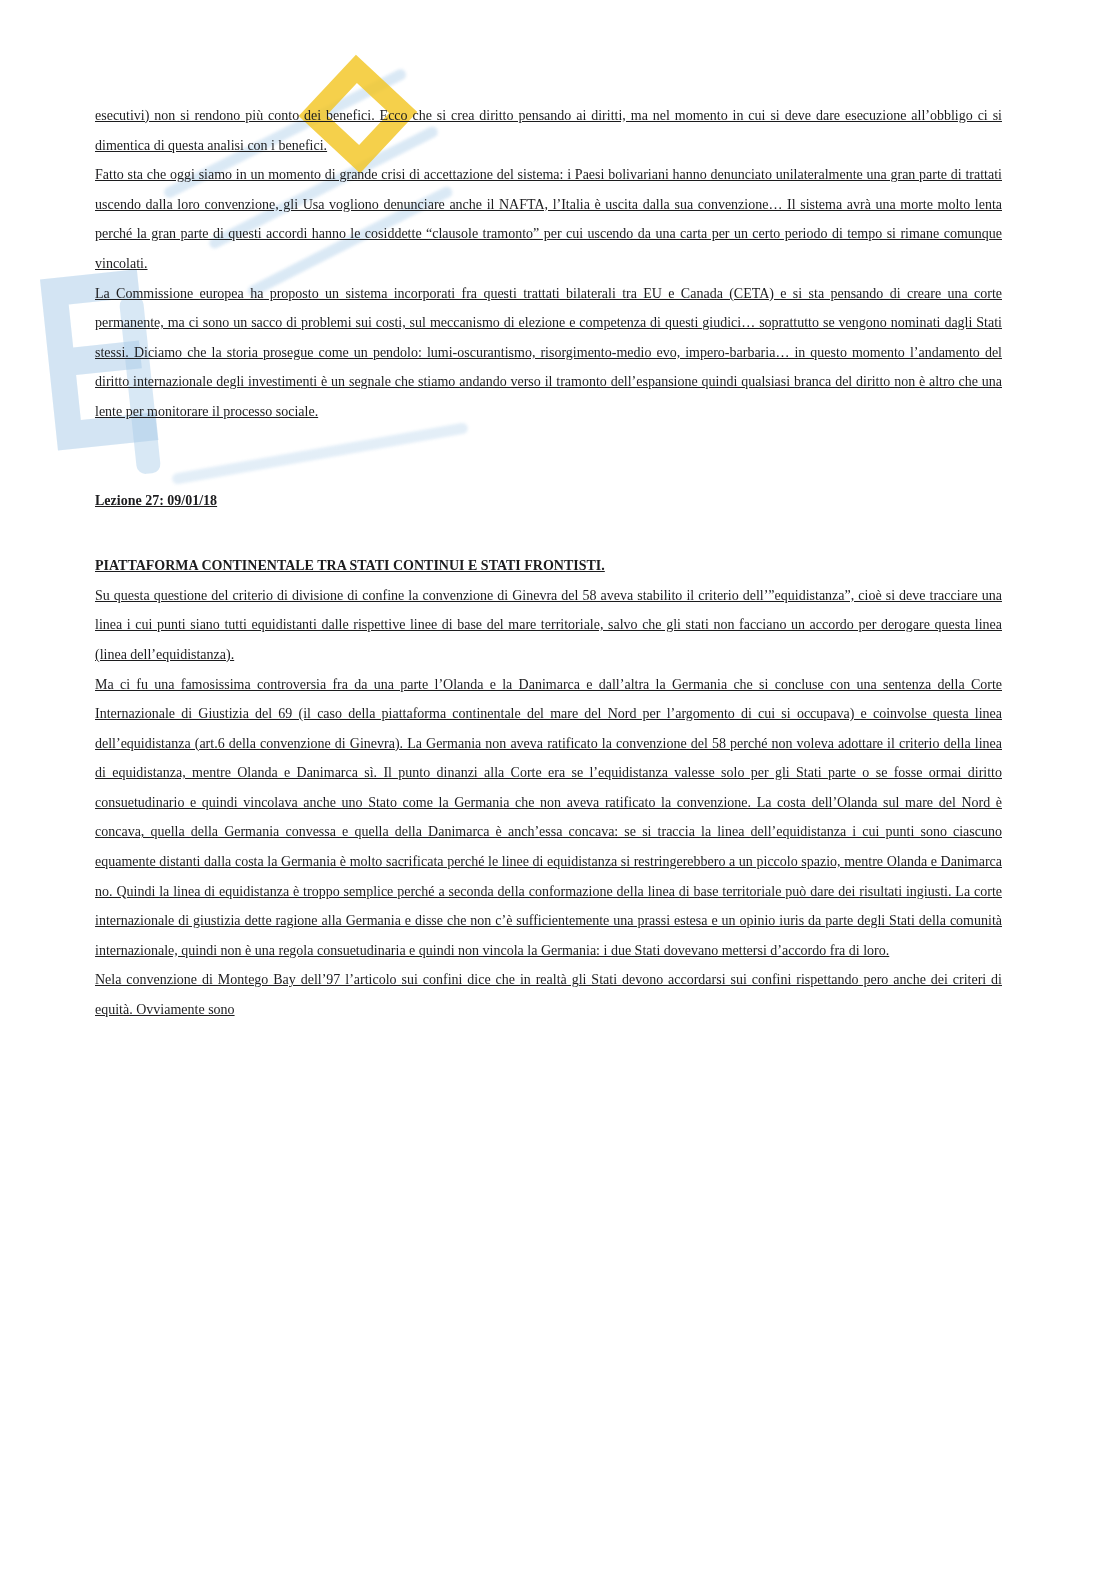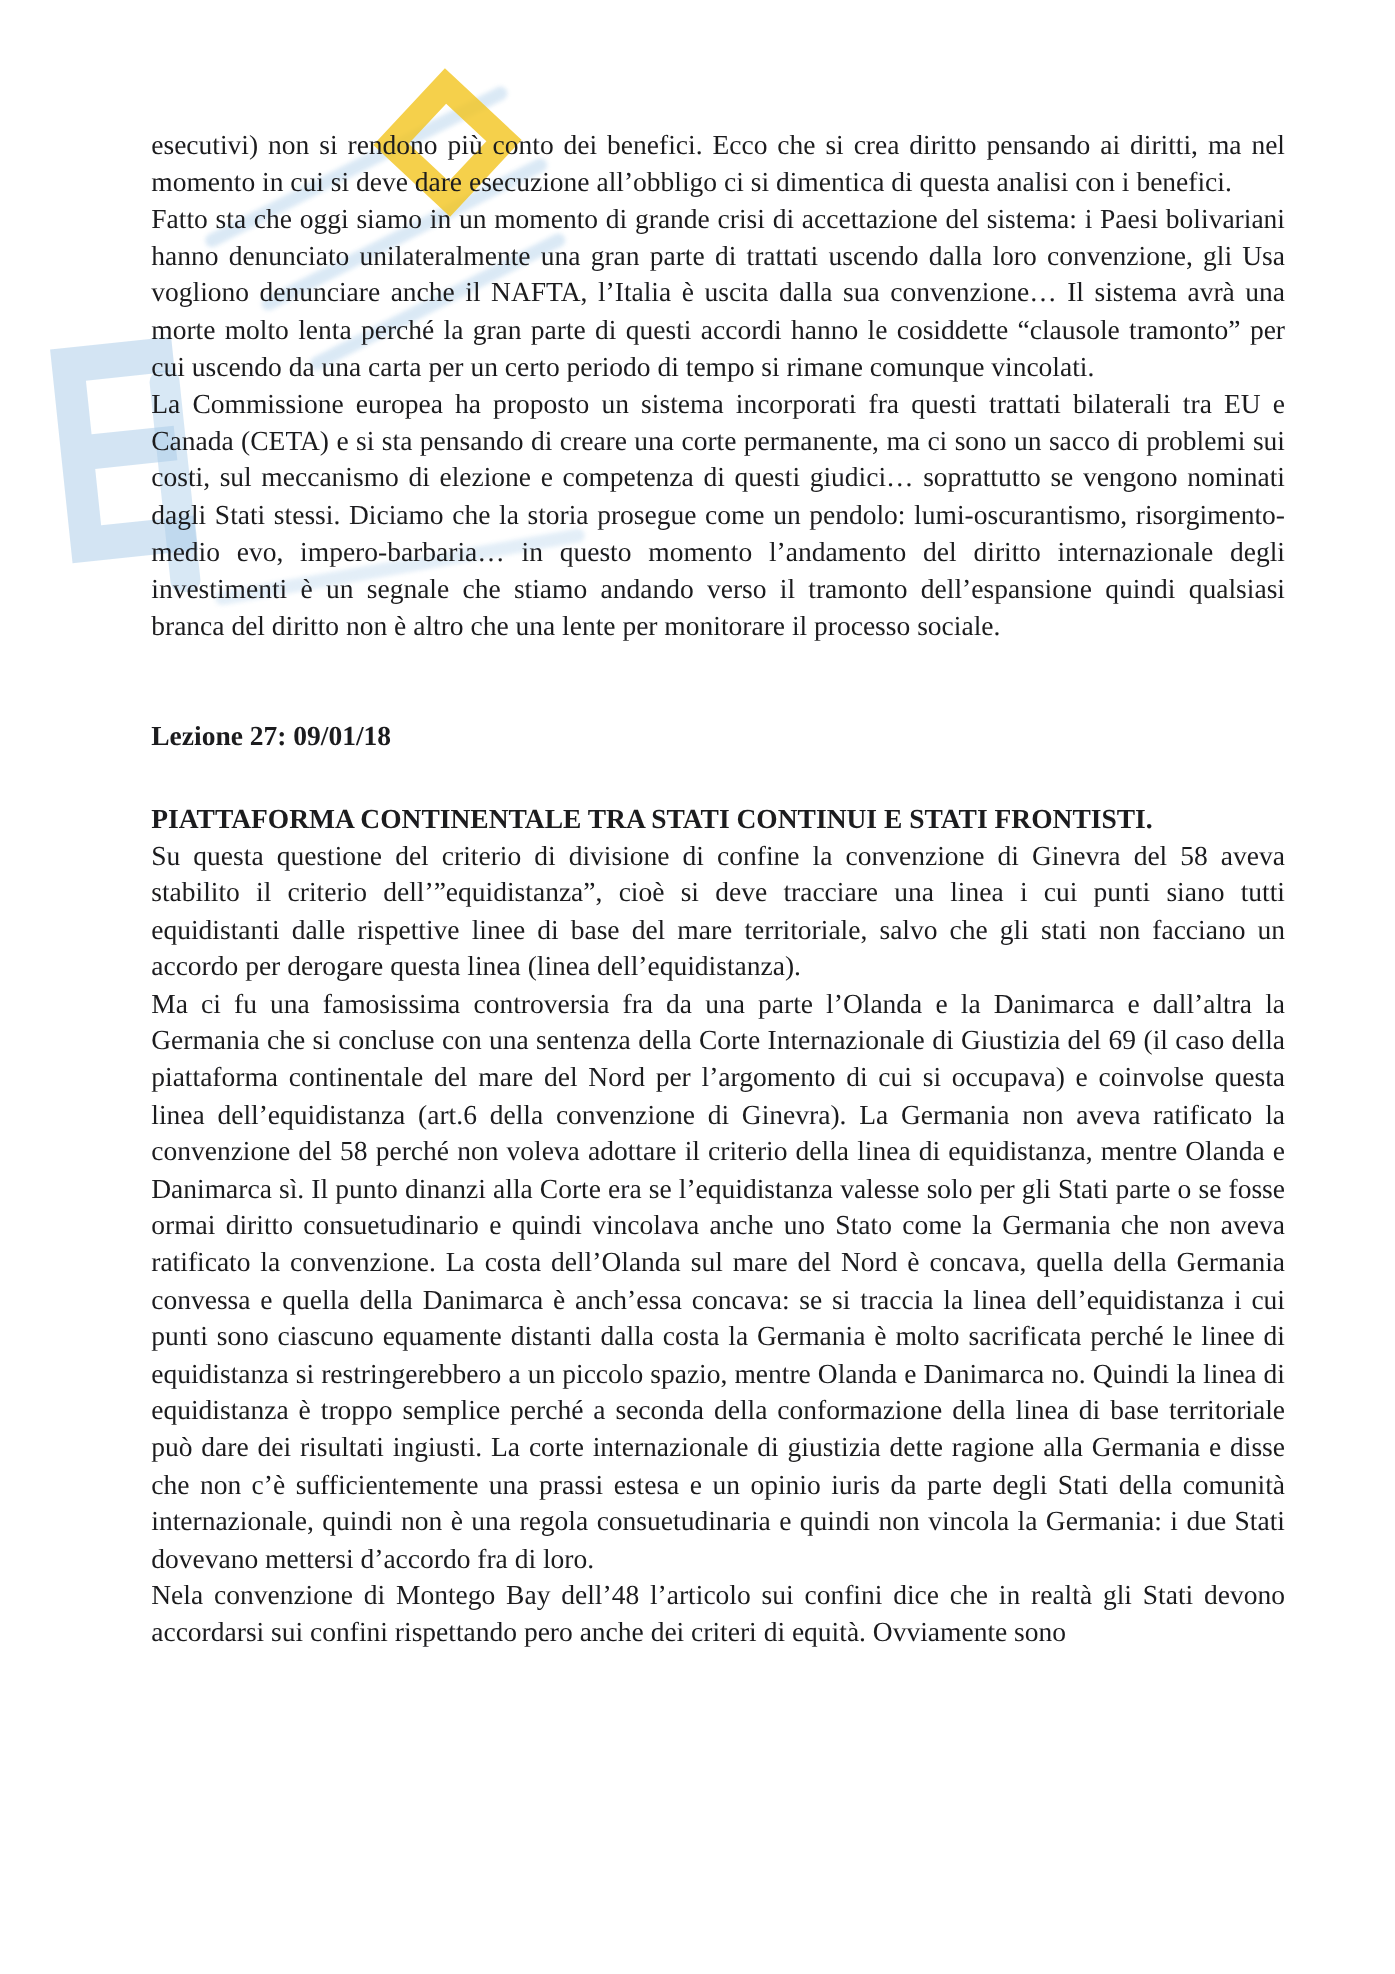--- a/index.html
+++ b/index.html
@@ -65,27 +65,28 @@
     filter: blur(1.5px);
   }
   .wm-stripe-1 { left: 150px; top: 128px; width: 270px; transform: rotate(-27deg); }
   .wm-stripe-2 { left: 196px; top: 182px; width: 255px; transform: rotate(-27deg); }
   .wm-stripe-3 { left: 236px; top: 236px; width: 228px; transform: rotate(-27deg); }
   .wm-stripe-4 { left: 170px; top: 448px; width: 300px; transform: rotate(-10deg); opacity: 0.32; }
 
   
   .content {
     position: absolute;
-    left: 121px;
+    left: 95px;
     top: 101px;
     width: 907px;
     z-index: 1;
     color: var(--text-color, #1c1c1e);
-    font-size: 22px;
+    font-size: 14px;
     line-height: 29.6px;
+    text-decoration: underline;
   }
   .para {
     text-align: justify;
     text-justify: inter-word;
   }
   .para.bold { font-weight: bold; text-align: left; }
   .gap-large  { margin-top: 59px; }
   .gap-medium { margin-top: 36px; }
 </style>
 </head>
@@ -104,16 +105,16 @@
   </div>
 
   <div class="content">
     <p class="para">esecutivi) non si rendono più conto dei benefici. Ecco che si crea diritto pensando ai diritti, ma nel momento in cui si deve dare esecuzione all’obbligo ci si dimentica di questa analisi con i benefici.</p>
     <p class="para">Fatto sta che oggi siamo in un momento di grande crisi di accettazione del sistema: i Paesi bolivariani hanno denunciato unilateralmente una gran parte di trattati uscendo dalla loro convenzione, gli Usa vogliono denunciare anche il NAFTA, l’Italia è uscita dalla sua convenzione… Il sistema avrà una morte molto lenta perché la gran parte di questi accordi hanno le cosiddette “clausole tramonto” per cui uscendo da una carta per un certo periodo di tempo si rimane comunque vincolati.</p>
     <p class="para">La Commissione europea ha proposto un sistema incorporati fra questi trattati bilaterali tra EU e Canada (CETA) e si sta pensando di creare una corte permanente, ma ci sono un sacco di problemi sui costi, sul meccanismo di elezione e competenza di questi giudici… soprattutto se vengono nominati dagli Stati stessi. Diciamo che la storia prosegue come un pendolo: lumi-oscurantismo, risorgimento-medio evo, impero-barbaria… in questo momento l’andamento del diritto internazionale degli investimenti è un segnale che stiamo andando verso il tramonto dell’espansione quindi qualsiasi branca del diritto non è altro che una lente per monitorare il processo sociale.</p>
     <p class="para bold gap-large">Lezione 27: 09/01/18</p>
     <p class="para bold gap-medium">PIATTAFORMA CONTINENTALE TRA STATI CONTINUI E STATI FRONTISTI.</p>
     <p class="para">Su questa questione del criterio di divisione di confine la convenzione di Ginevra del 58 aveva stabilito il criterio dell’”equidistanza”, cioè si deve tracciare una linea i cui punti siano tutti equidistanti dalle rispettive linee di base del mare territoriale, salvo che gli stati non facciano un accordo per derogare questa linea (linea dell’equidistanza).</p>
     <p class="para">Ma ci fu una famosissima controversia fra da una parte l’Olanda e la Danimarca e dall’altra la Germania che si concluse con una sentenza della Corte Internazionale di Giustizia del 69 (il caso della piattaforma continentale del mare del Nord per l’argomento di cui si occupava) e coinvolse questa linea dell’equidistanza (art.6 della convenzione di Ginevra). La Germania non aveva ratificato la convenzione del 58 perché non voleva adottare il criterio della linea di equidistanza, mentre Olanda e Danimarca sì. Il punto dinanzi alla Corte era se l’equidistanza valesse solo per gli Stati parte o se fosse ormai diritto consuetudinario e quindi vincolava anche uno Stato come la Germania che non aveva ratificato la convenzione. La costa dell’Olanda sul mare del Nord è concava, quella della Germania convessa e quella della Danimarca è anch’essa concava: se si traccia la linea dell’equidistanza i cui punti sono ciascuno equamente distanti dalla costa la Germania è molto sacrificata perché le linee di equidistanza si restringerebbero a un piccolo spazio, mentre Olanda e Danimarca no. Quindi la linea di equidistanza è troppo semplice perché a seconda della conformazione della linea di base territoriale può dare dei risultati ingiusti. La corte internazionale di giustizia dette ragione alla Germania e disse che non c’è sufficientemente una prassi estesa e un opinio iuris da parte degli Stati della comunità internazionale, quindi non è una regola consuetudinaria e quindi non vincola la Germania: i due Stati dovevano mettersi d’accordo fra di loro.</p>
-    <p class="para">Nela convenzione di Montego Bay dell’48 l’articolo sui confini dice che in realtà gli Stati devono accordarsi sui confini rispettando pero anche dei criteri di equità. Ovviamente sono</p>
+    <p class="para">Nela convenzione di Montego Bay dell’97 l’articolo sui confini dice che in realtà gli Stati devono accordarsi sui confini rispettando pero anche dei criteri di equità. Ovviamente sono</p>
   </div>
 
 </div>
 
 </body></html>

